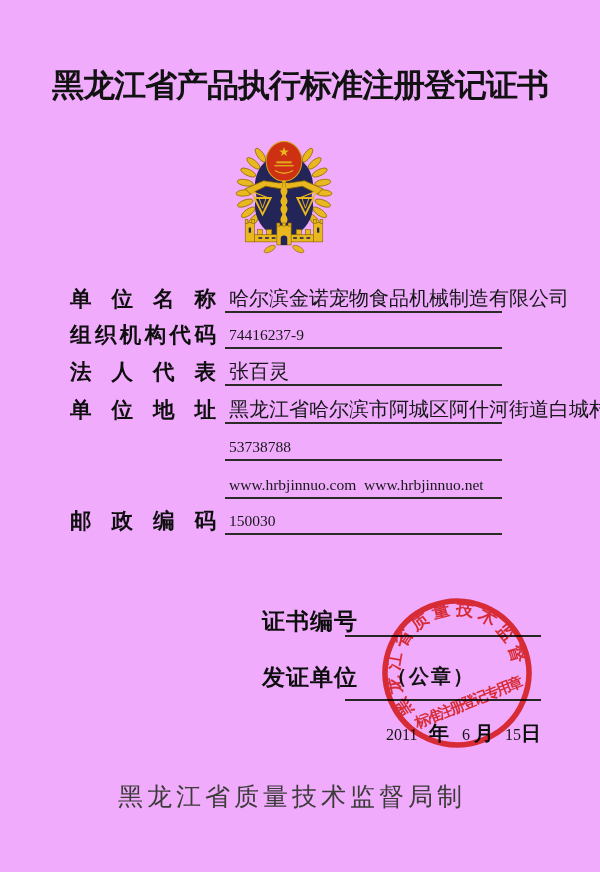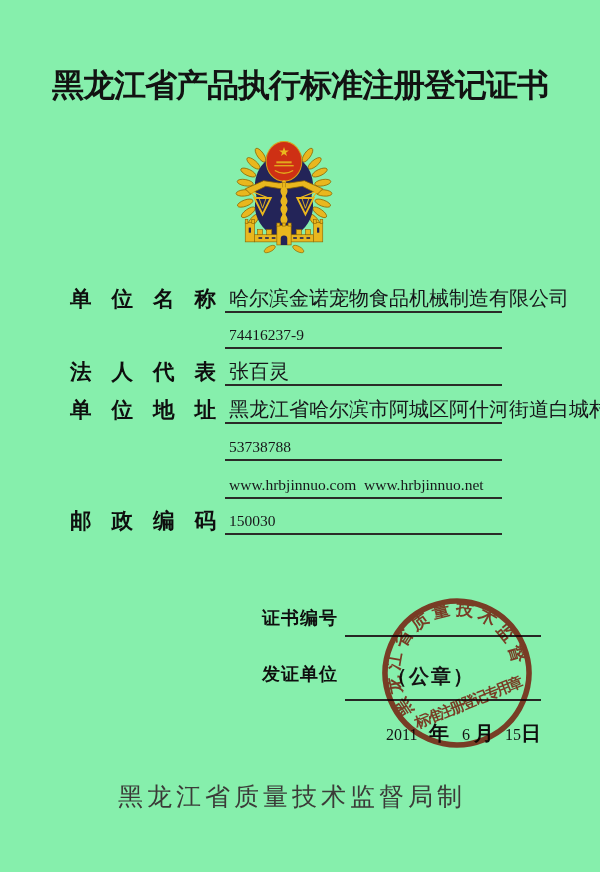--- a/index.html
+++ b/index.html
@@ -1,18 +1,18 @@
 <!DOCTYPE html>
 <html lang="zh"><head>
 <meta charset="utf-8">
 <style>
   html,body{margin:0;padding:0;}
   .page{
     position:relative;width:600px;height:872px;overflow:hidden;
-    background:#86efac;color:#151515;
+    background:#f0abfc;color:#151515;
     font-family:"Liberation Serif","DejaVu Serif",serif;
   }
   
   .cert-title{
     position:absolute;top:64px;left:0;width:100%;
     text-align:center;font-size:32px;font-weight:bold;
     letter-spacing:-1px;color:#121212;white-space:nowrap;
   }
   
   .emblem{position:absolute;left:233px;top:136px;width:102px;height:122px;}
@@ -27,21 +27,21 @@
     position:absolute;left:225px;top:0;width:273px;height:26px;
     border-bottom:2px solid #2b2b28;
     font-size:20px;line-height:27px;color:#17171a;
     white-space:pre;padding-left:4px;overflow:visible;
   }
   .fvalue.latin{font-size:15.5px;}
   .r1{top:285px}.r2{top:321px}.r3{top:358px}.r4{top:396px}
   .r5{top:433px}.r6{top:471px}.r7{top:507px}
   
   .blabel{
-    position:absolute;font-weight:bold;font-size:18px;color:#0e0e0e;
+    position:absolute;font-weight:bold;font-size:23px;color:#0e0e0e;
     letter-spacing:1px;white-space:nowrap;
   }
   .cert-no-label{left:262px;top:606px;}
   .issuer-label{left:262px;top:662px;}
   .issuer-value{
     position:absolute;left:387px;top:663px;font-weight:bold;font-size:20px;
     letter-spacing:2px;color:#141414;white-space:nowrap;
   }
   .cert-no-value{position:absolute;left:350px;top:612px;font-size:16px;white-space:pre;}
   .hline{position:absolute;left:345px;width:196px;height:2px;background:#262624;}
@@ -158,20 +158,21 @@
       <ellipse cx="0" cy="0" rx="6" ry="2.6" fill="#e9b71e" transform="translate(36,110) rotate(-28)"></ellipse>
       <ellipse cx="0" cy="0" rx="6" ry="2.6" fill="#e9b71e" transform="translate(64,110) rotate(28)"></ellipse>
     </g>
   </svg>
 
   <div class="row r1">
     <div class="flabel">单位名称</div>
     <div class="fvalue">哈尔滨金诺宠物食品机械制造有限公司</div>
   </div>
   <div class="row r2">
+    <div class="flabel">组织机构代码</div>
     <div class="fvalue latin">74416237-9</div>
   </div>
   <div class="row r4">
     <div class="flabel">单位地址</div>
     <div class="fvalue">黑龙江省哈尔滨市阿城区阿什河街道白城村</div>
   </div>
   <div class="row r3">
     <div class="flabel">法人代表</div>
     <div class="fvalue">张百灵</div>
   </div>

